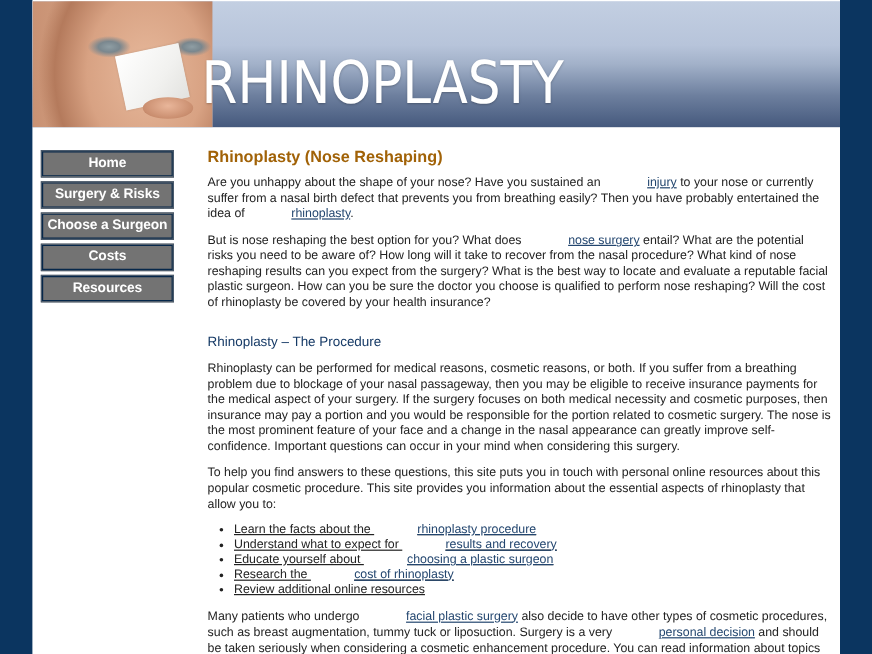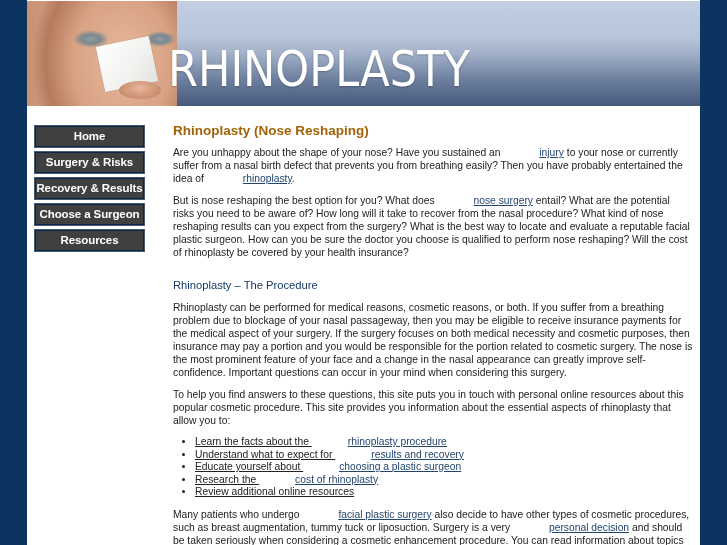--- a/index.html
+++ b/index.html
@@ -49,21 +49,21 @@
     font-weight:normal;
     transform:scaleX(0.88); transform-origin:left top;
     text-shadow:0 1px 2px rgba(0,0,0,0.25);
   }
   .nav {
     position:absolute; left:7px; top:125px; width:111px;
   }
   .nav a {
     display:block; height:21px; line-height:21px;
     margin-bottom:3px;
-    background:#404040;
+    background:#737373;
     border:1px solid #4a5a6c;
     box-shadow:inset 0 0 0 1px #06274a;
     color:#ffffff; font-weight:bold; font-size:11.5px;
     text-align:center; text-decoration:none;
     white-space:nowrap; overflow:hidden;
     letter-spacing:-0.1px;
   }
   .content {
     position:absolute; left:146px; top:118px; width:520px;
     font-size:10.3px; line-height:13px; color:#222;
@@ -88,22 +88,22 @@
     <div class="face">
       <div class="bandage"></div>
       <div class="nostril"></div>
     </div>
     <div class="banner-title">RHINOPLASTY</div>
   </div>
 
   <nav class="nav">
     <a href="#">Home</a>
     <a href="#">Surgery &amp; Risks</a>
-    <a href="#">Recovery &amp; Results</a>
     <a href="#">Choose a Surgeon</a>
+    <a href="#">Costs</a>
     <a href="#">Resources</a>
   </nav>
 
   <div class="content">
     <h1>Rhinoplasty (Nose Reshaping)</h1>
 
     <p><span>Are you unhappy about the shape of your nose? Have you sustained an </span><a href="#">injury</a><span> to your nose or currently suffer from a nasal birth defect that prevents you from breathing easily? Then you have probably entertained the idea of </span><a href="#">rhinoplasty</a><span>.</span></p>
 
     <p><span>But is nose reshaping the best option for you? What does </span><a href="#">nose surgery</a><span> entail? What are the potential risks you need to be aware of? How long will it take to recover from the nasal procedure? What kind of nose reshaping results can you expect from the surgery? What is the best way to locate and evaluate a reputable facial plastic surgeon. How can you be sure the doctor you choose is qualified to perform nose reshaping? Will the cost of rhinoplasty be covered by your health insurance?</span></p>
 

